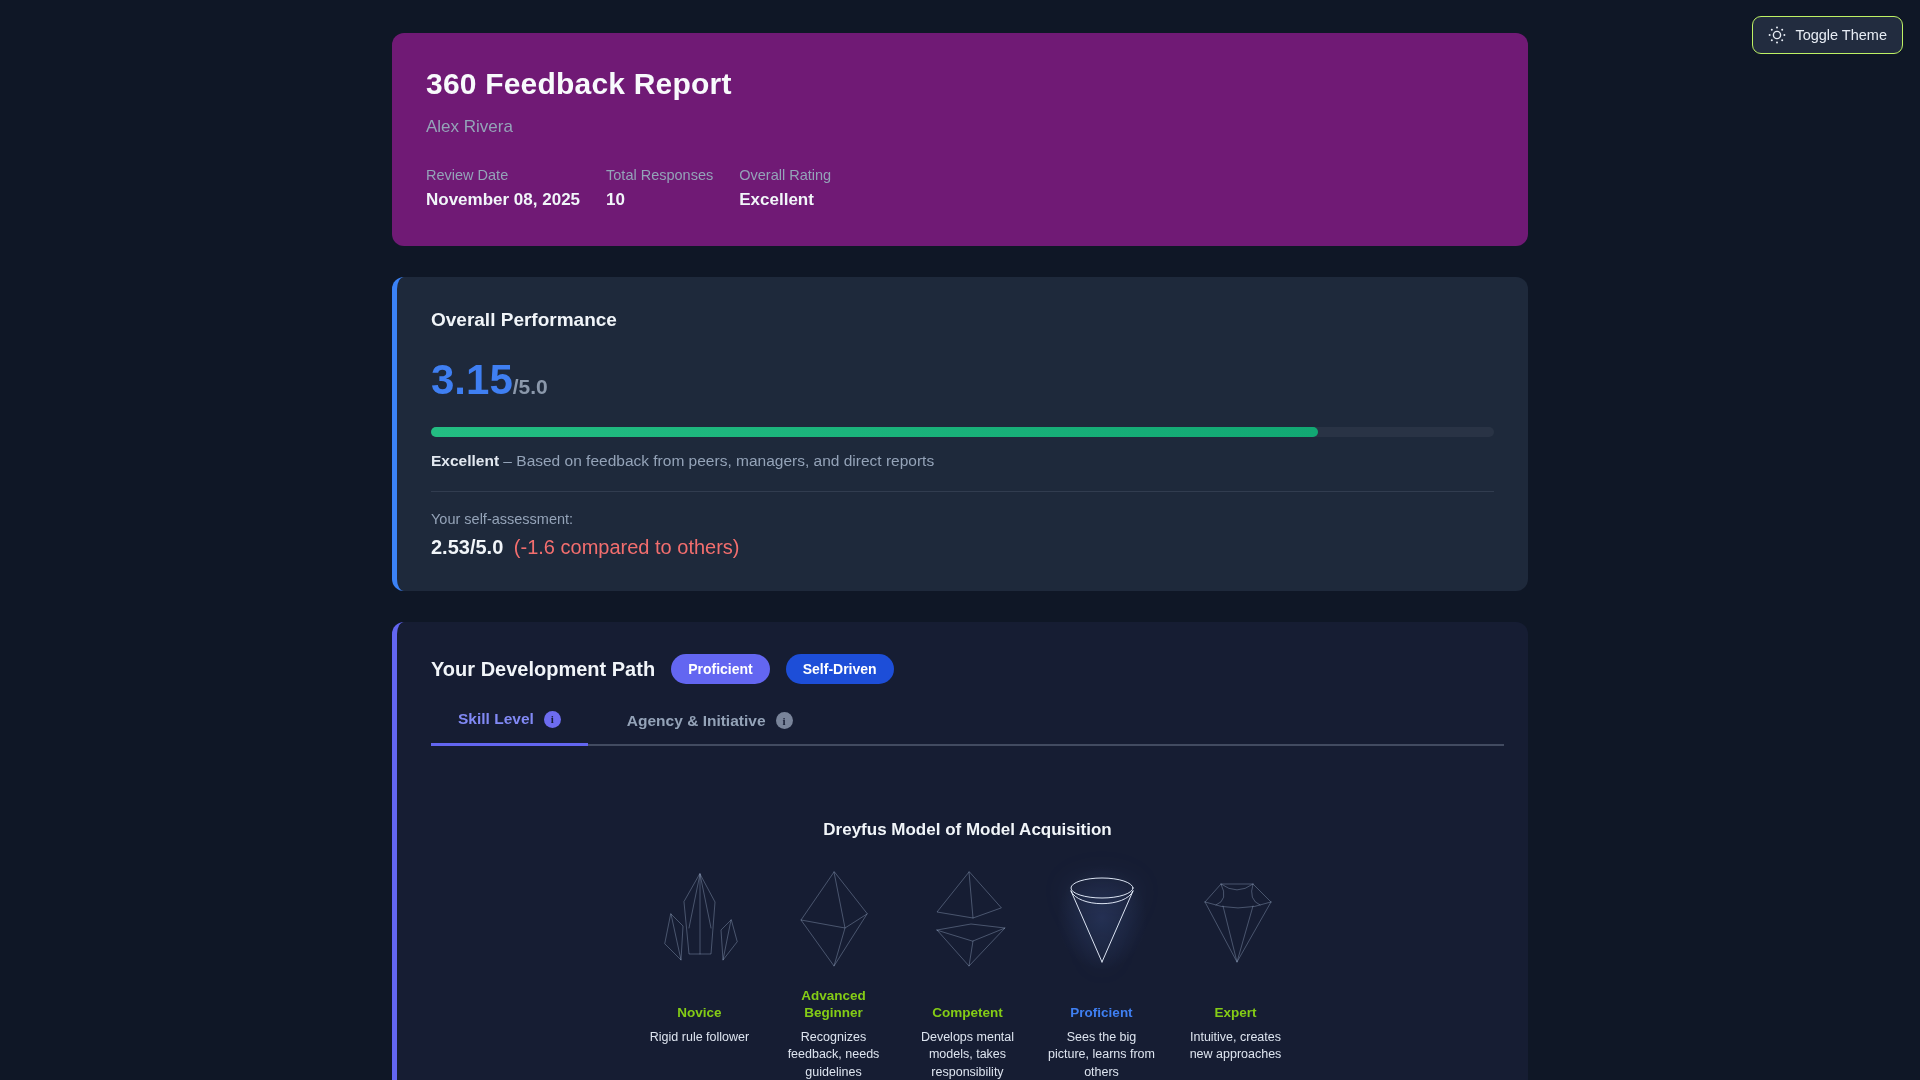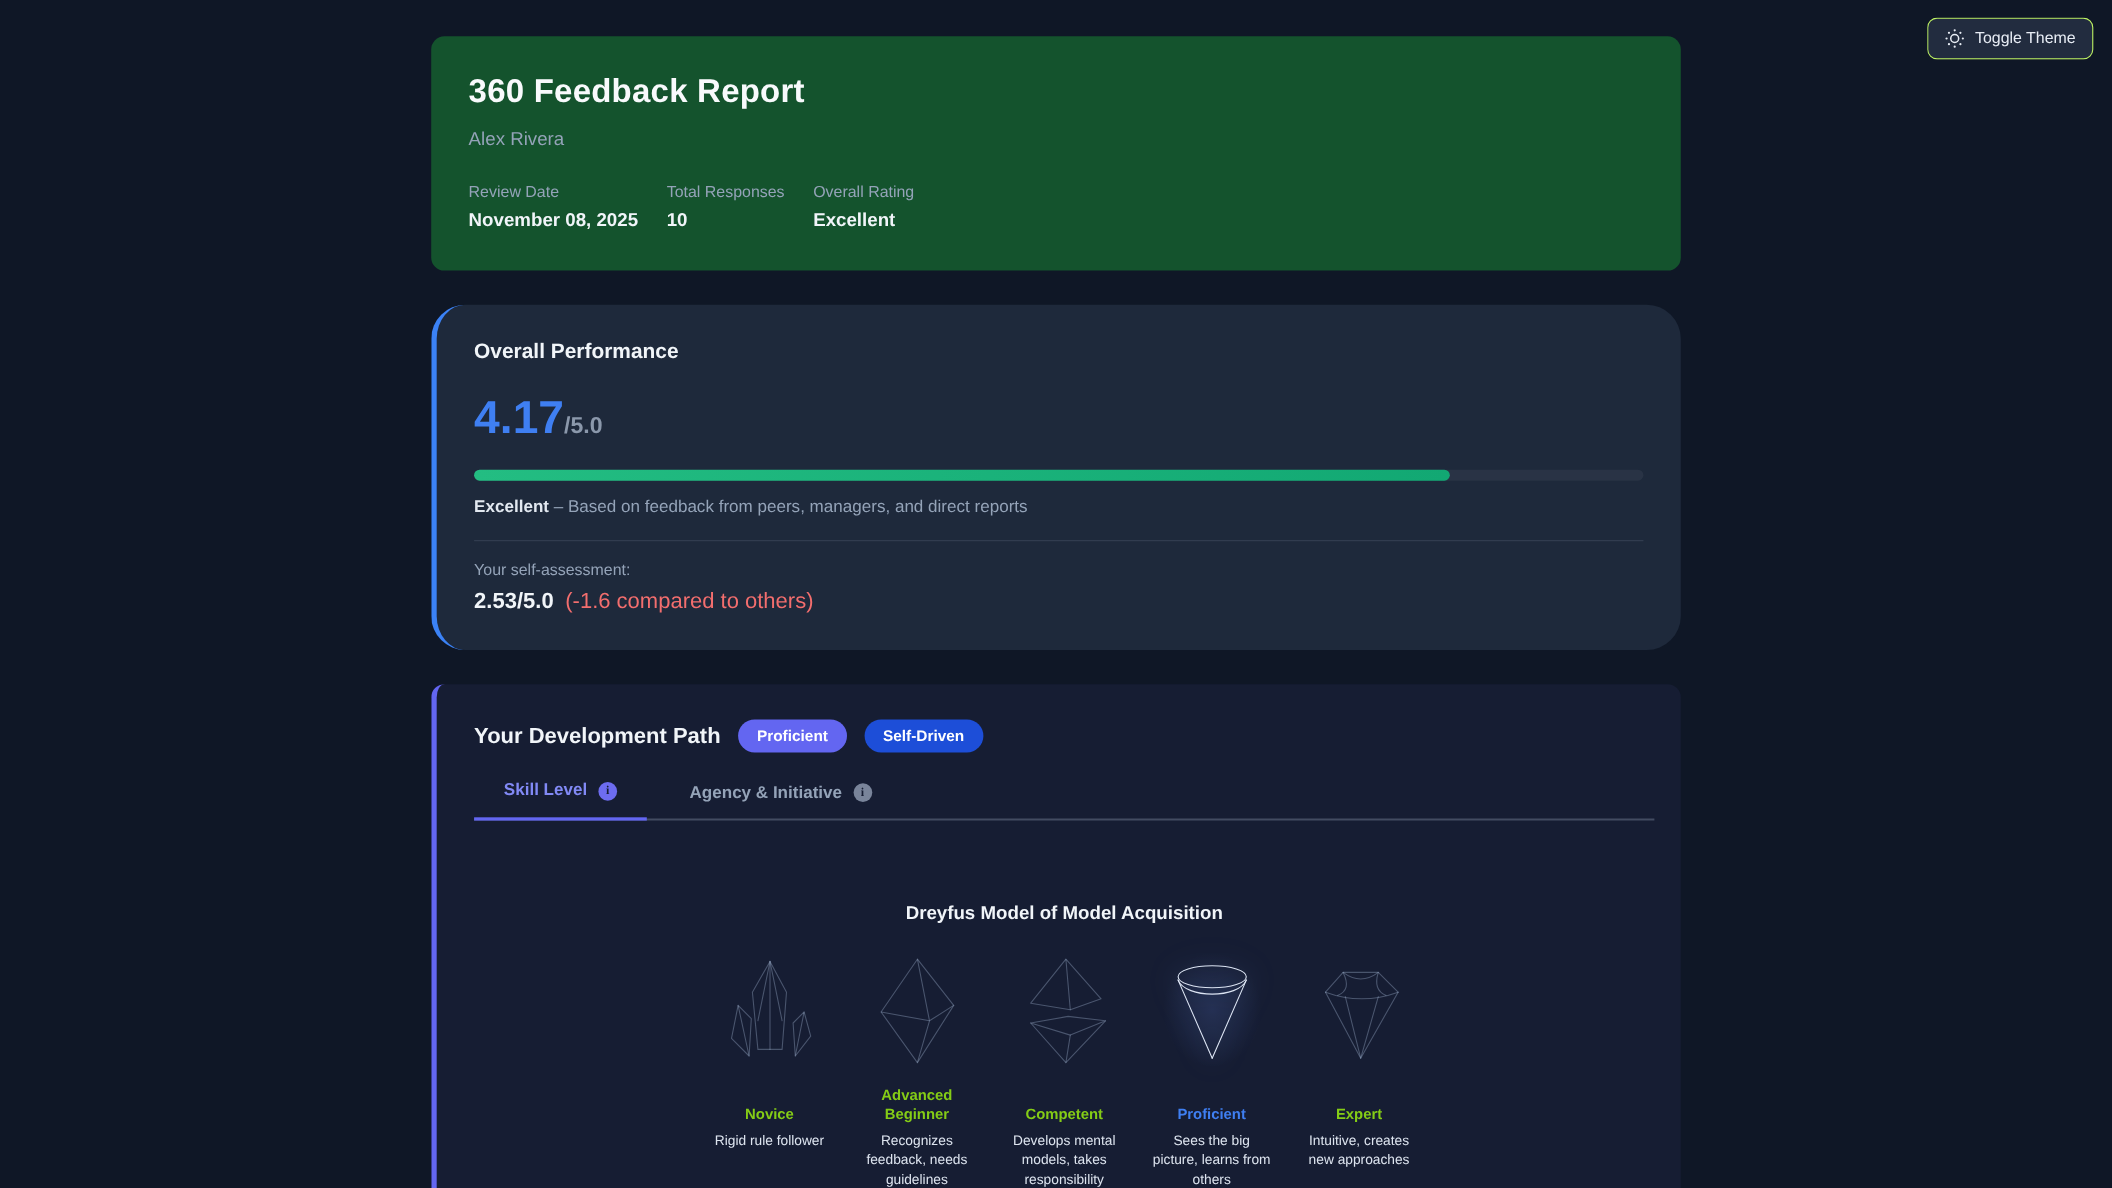--- a/index.html
+++ b/index.html
@@ -16,22 +16,22 @@
   .toggle-theme {
     position:fixed; top:16px; right:17px;
     display:flex; align-items:center; gap:9px;
     background:#222c3f; border:1px solid #bef264; border-radius:9px;
     padding:9px 15px; color:#e7ecf4; font-size:14.5px; cursor:pointer;
   }
   .toggle-theme svg { display:block; }
 
   
   .card { border-radius:12px; }
-  .card-header { background:#14532d; padding:34px 34px 36px; }
-  .card-perf   { background:#1e293b; border-left:5px solid #3b82f6; padding:32px 34px;border-radius:31px; }
+  .card-header { background:#701a75; padding:34px 34px 36px; }
+  .card-perf   { background:#1e293b; border-left:5px solid #3b82f6; padding:32px 34px; }
   .card-dev    { background:#161d33; border-left:5px solid #6366f1; padding:32px 24px 120px 34px; }
 
   
   .report-title { font-size:30px; font-weight:bold; color:#f8fafc; margin:0 0 16px; letter-spacing:.2px; }
   .report-subtitle { font-size:17px; color:#94a3b8; margin:0 0 30px; }
   .meta-row { display:flex; gap:26px; }
   .meta-label { font-size:14.5px; color:#94a3b8; margin-bottom:7px; }
   .meta-value { font-size:17px; font-weight:bold; color:#f1f5f9; }
 
   
@@ -116,21 +116,21 @@
       <div>
         <div class="meta-label">Overall Rating</div>
         <div class="meta-value">Excellent</div>
       </div>
     </div>
   </section>
 
   <section class="card card-perf">
     <h2 class="perf-title">Overall Performance</h2>
     <div class="score-row">
-      <span class="score-main">4.17</span>
+      <span class="score-main">3.15</span>
       <span class="score-scale">/5.0</span>
     </div>
     <div class="progress-track">
       <div class="progress-fill" style="width: 83.4%;"></div>
     </div>
     <div class="rating-line">
       <b>Excellent</b><span> – Based on feedback from peers, managers, and direct reports</span>
     </div>
     <hr class="divider">
     <div class="self-label">Your self-assessment:</div>

